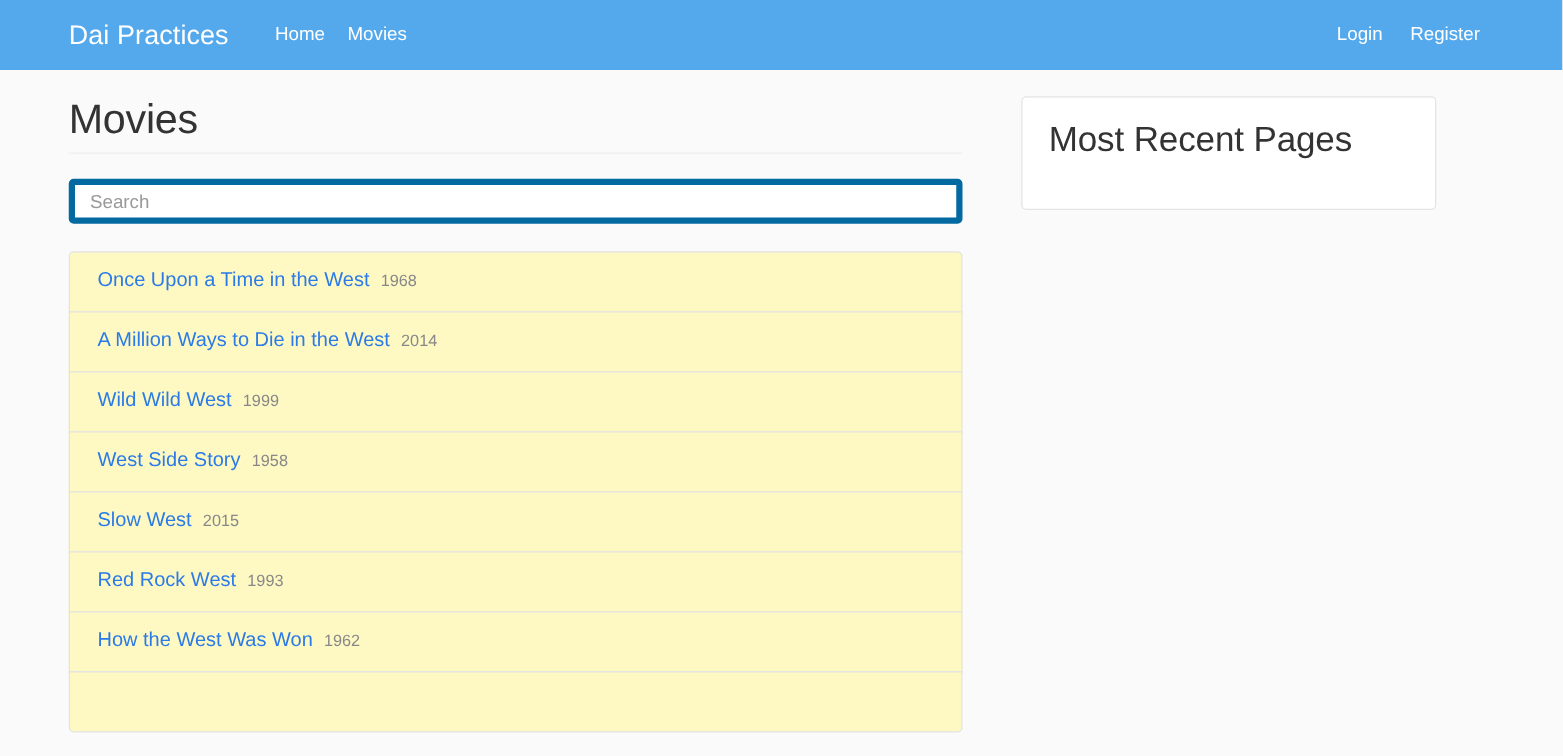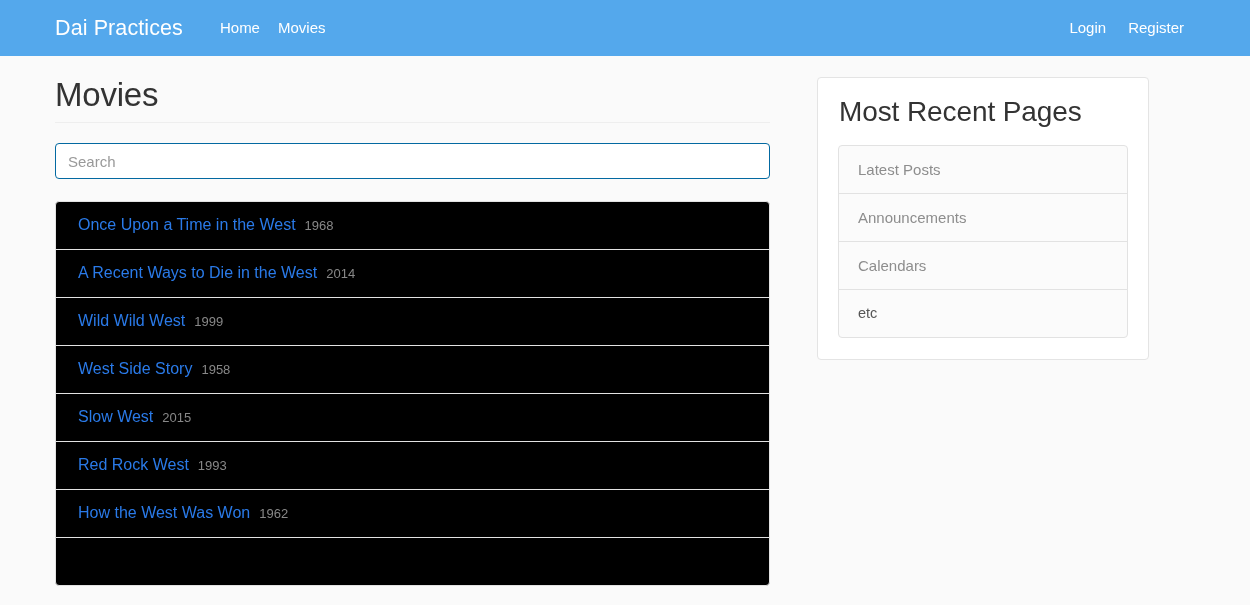--- a/index.html
+++ b/index.html
@@ -115,39 +115,39 @@
   .search-input {
     display: block;
     width: 100%;
     height: 36px;
     padding: 6px 12px;
     font-size: 15px;
     font-family: "Liberation Sans", sans-serif;
     line-height: 1.42;
     color: #555555;
     background: #ffffff;
-    border: 1px solid #0369a1;
+    border: 5px solid #0369a1;
     border-radius: 4px;
     outline: none;
     margin-bottom: 22px;
   }
   .search-input::placeholder { color: #999999; opacity: 1; }
 
   
   .list-group {
     margin: 0;
     padding: 0;
     list-style: none;
     border-radius: 4px;
   }
   .list-group-item {
     position: relative;
     display: block;
     padding: 14px 15px;
-    background: #000000;
+    background: #fef9c3;
     border: 1px solid #e2e2e2;
     margin-bottom: -1px;
     min-height: 49px;
   }
   .list-group-item:first-child {
     border-top-left-radius: 4px;
     border-top-right-radius: 4px;
   }
   .list-group-item:last-child {
     border-bottom-left-radius: 4px;
@@ -244,21 +244,21 @@
       <h1>Movies</h1>
     </div>
 
     <input class="search-input" type="text" placeholder="Search" style="">
 
     <ul class="list-group">
       <li class="list-group-item">
         <a class="movie-link" href="#">Once Upon a Time in the West</a><span class="movie-year">1968</span>
       </li>
       <li class="list-group-item">
-        <a class="movie-link" href="#">A Recent Ways to Die in the West</a><span class="movie-year">2014</span>
+        <a class="movie-link" href="#">A Million Ways to Die in the West</a><span class="movie-year">2014</span>
       </li>
       <li class="list-group-item">
         <a class="movie-link" href="#">Wild Wild West</a><span class="movie-year">1999</span>
       </li>
       <li class="list-group-item">
         <a class="movie-link" href="#">West Side Story</a><span class="movie-year">1958</span>
       </li>
       <li class="list-group-item">
         <a class="movie-link" href="#">Slow West</a><span class="movie-year">2015</span>
       </li>
@@ -268,22 +268,16 @@
       <li class="list-group-item">
         <a class="movie-link" href="#">How the West Was Won</a><span class="movie-year">1962</span>
       </li>
       <li class="list-group-item"></li>
     </ul>
   </div>
 
   <div class="col-side">
     <div class="panel">
       <h2 class="panel-title">Most Recent Pages</h2>
-      <ul class="side-list">
-        <li class="side-item">Latest Posts</li>
-        <li class="side-item">Announcements</li>
-        <li class="side-item">Calendars</li>
-        <li class="side-item active-item">etc</li>
-      </ul>
     </div>
   </div>
 
 </div>
 
 </body></html>

